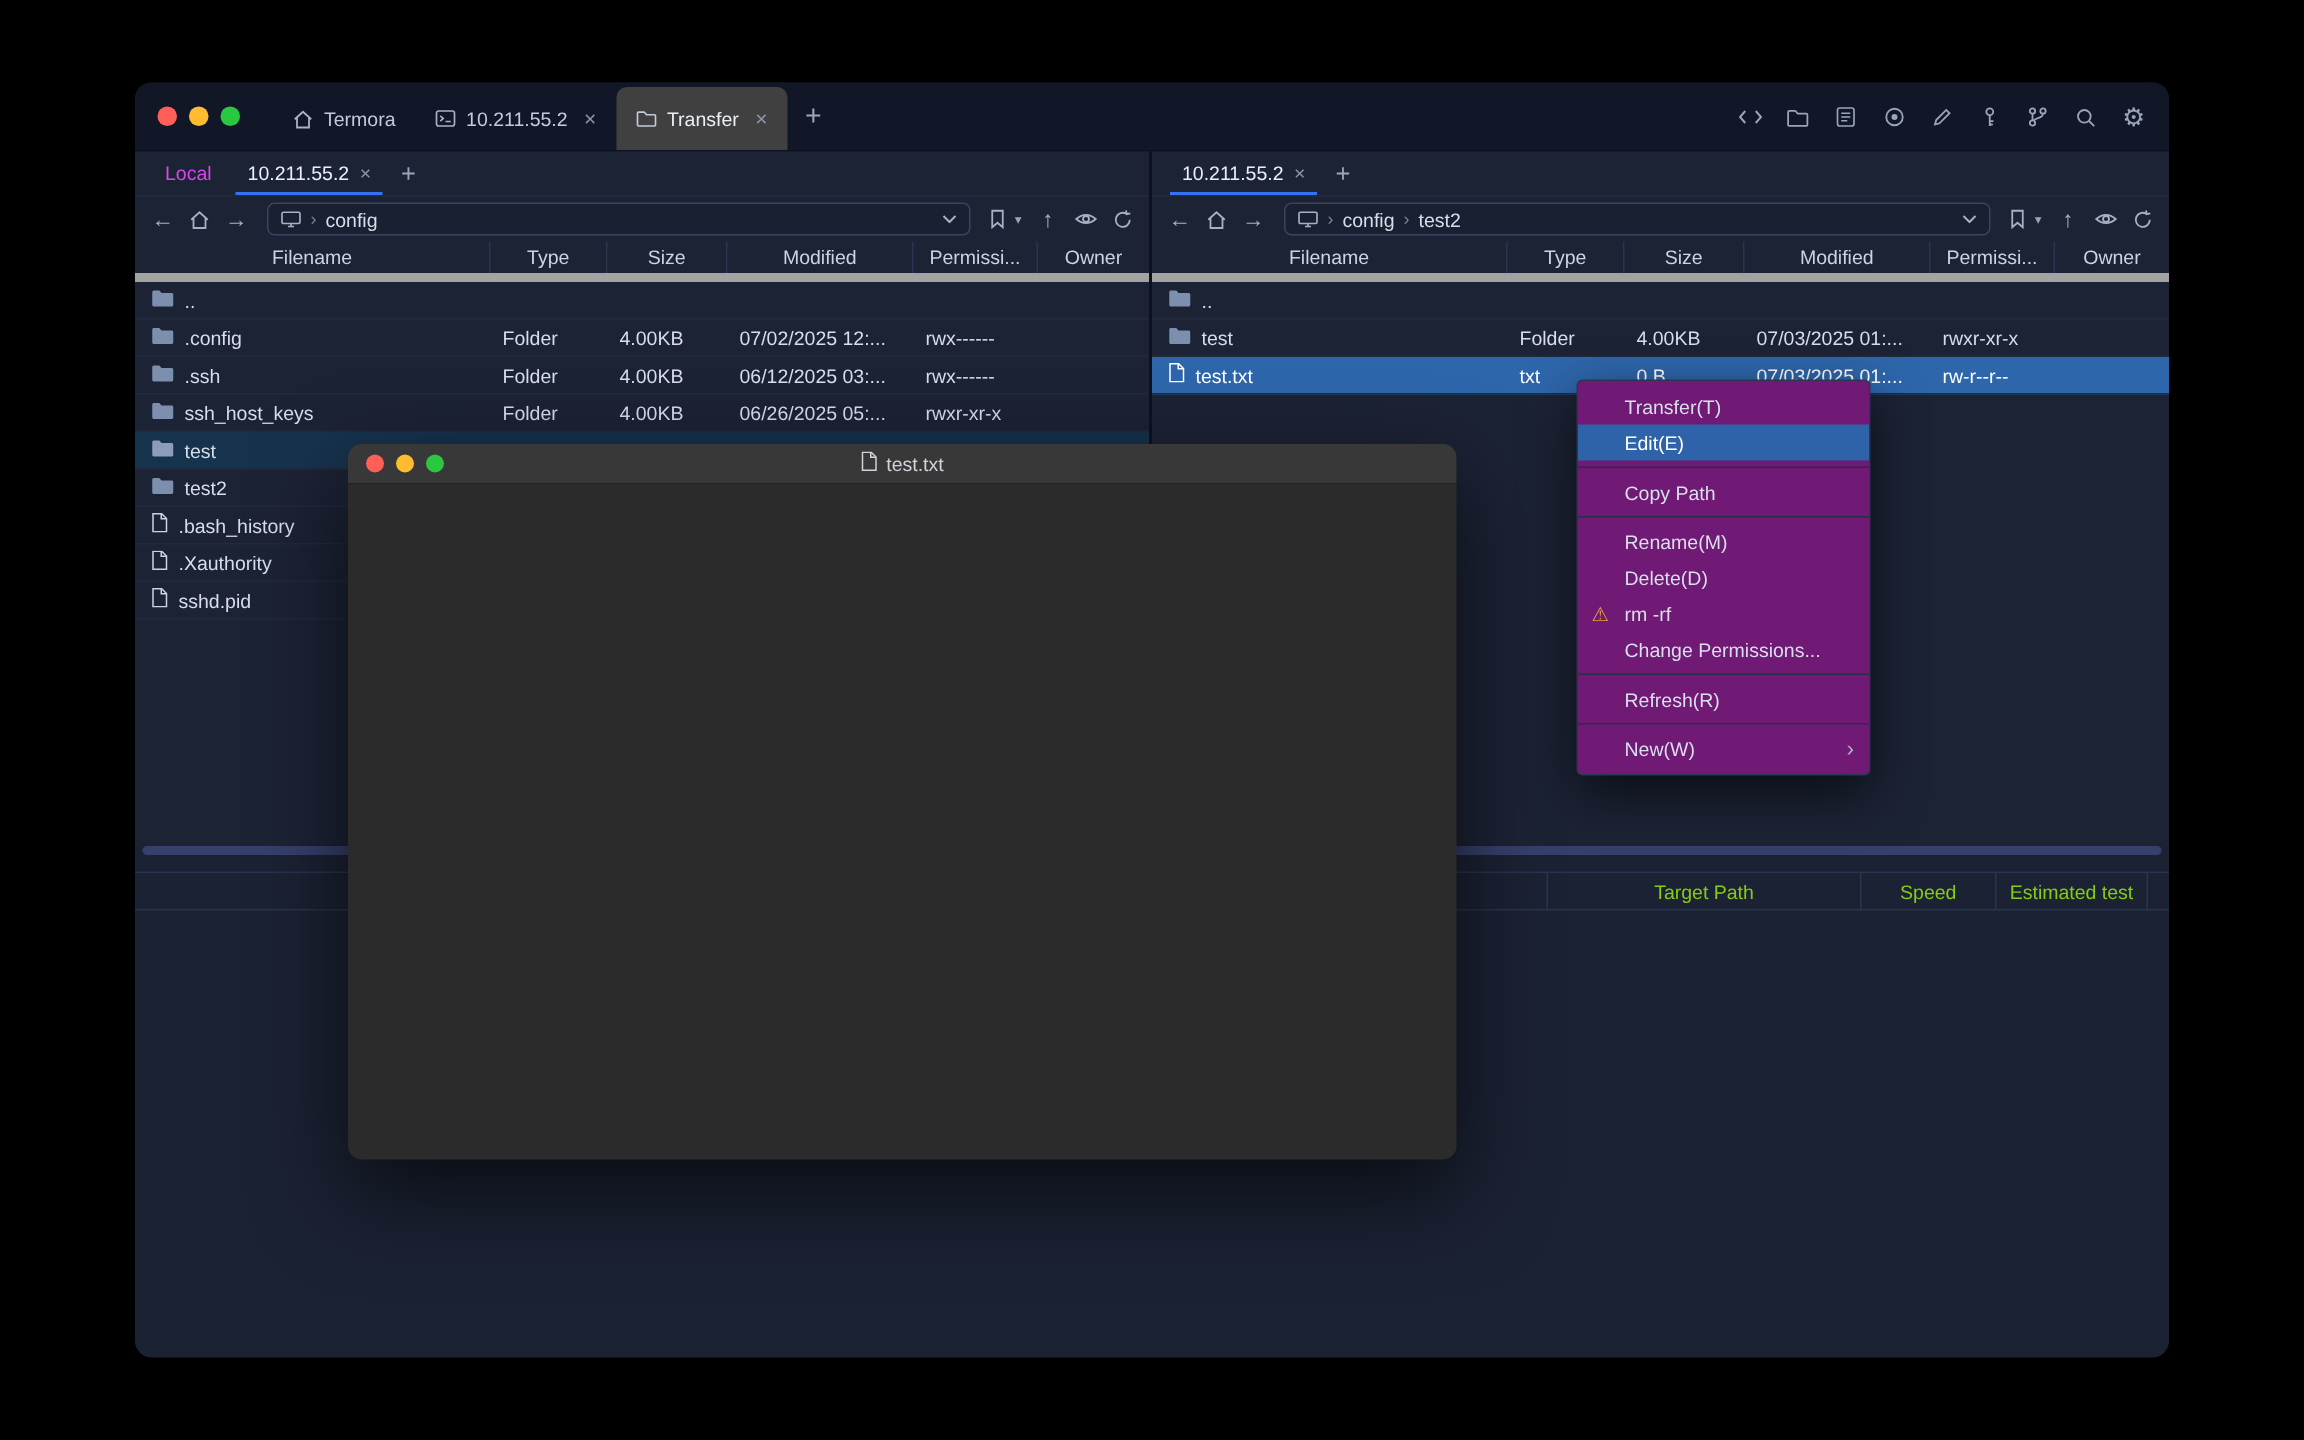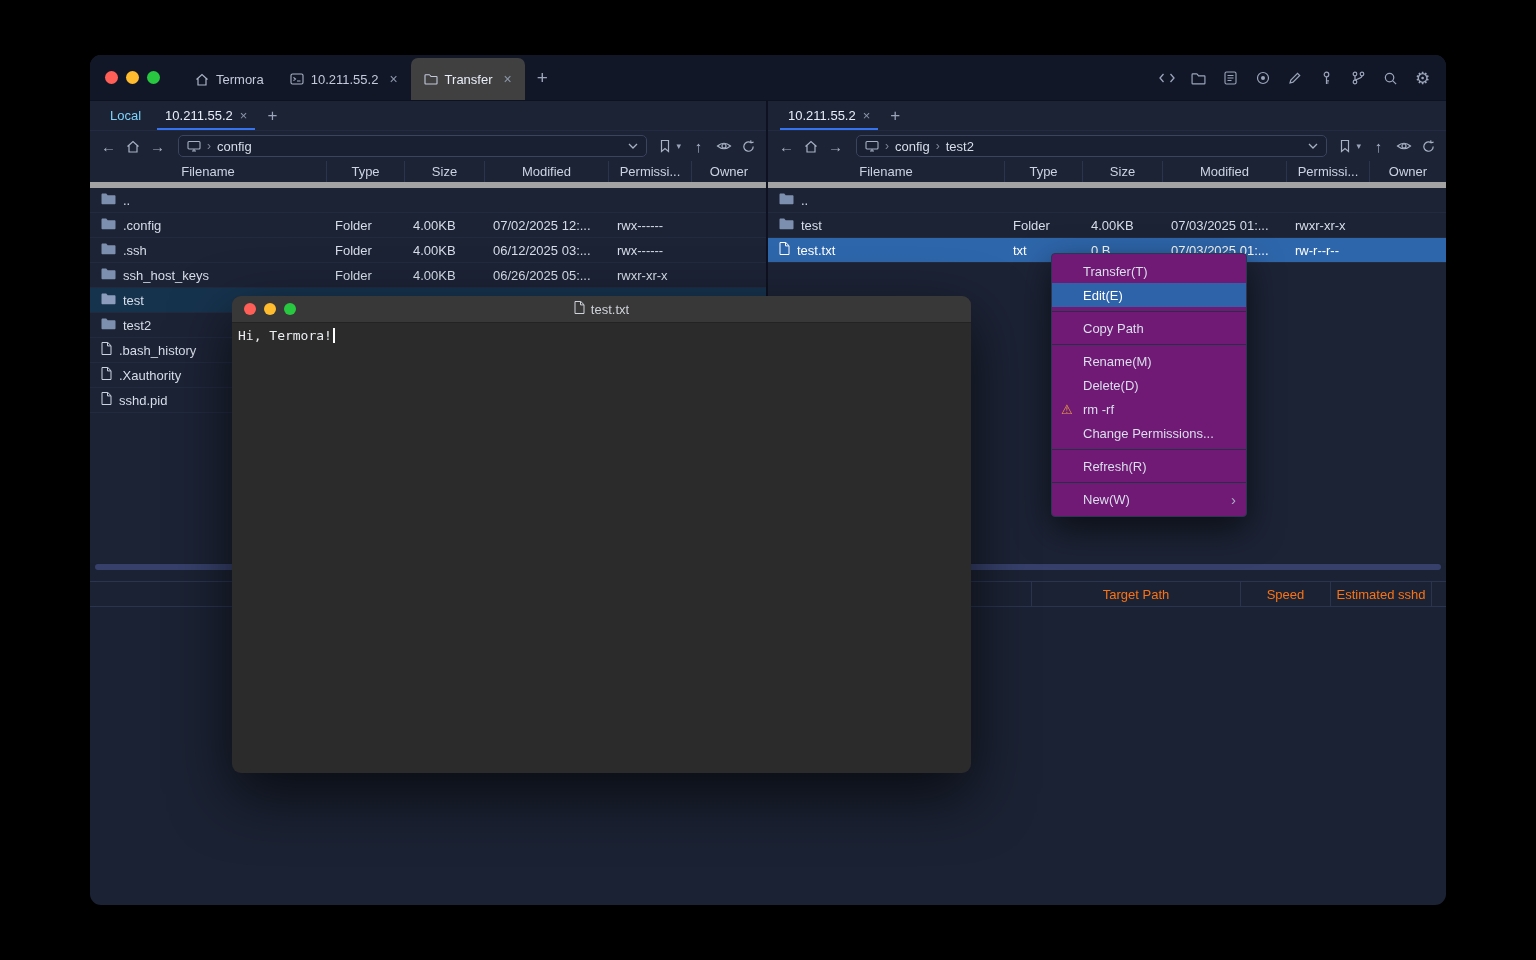--- a/index.html
+++ b/index.html
@@ -26,21 +26,21 @@
   .tbi { width:21px; height:22px; display:flex; align-items:center; justify-content:center; color:#9aa5bb; }
   .gear { font-size:17px; }
 
   
   .panel { position:absolute; top:46px; height:462px; background:#1c2335; }
   .panel.left { left:0; width:676px; }
   .panel.right { left:678px; width:678px; }
   .panel-divider { position:absolute; top:46px; left:676px; width:2px; height:480px; background:#0e1220; }
 
   .ptabs { height:30px; display:flex; align-items:stretch; padding-left:8px; border-bottom:1px solid #232b43; }
-  .ptab { display:flex; align-items:center; gap:7px; padding:0 12px; color:#7dd3fc; position:relative; }
+  .ptab { display:flex; align-items:center; gap:7px; padding:0 12px; color:#d946ef; position:relative; }
   .ptab.active { color:#e9eef8; }
   .ptab.active::after { content:""; position:absolute; left:4px; right:4px; bottom:0; height:2px; background:#3673f0; }
   .pclose { color:#8d96ab; font-size:13px; line-height:1; }
   .ptab-add { align-self:center; margin-left:8px; font-size:17px; color:#9aa4ba; line-height:1; }
 
   .ptoolbar { height:30px; display:flex; align-items:center; padding:0 10px; gap:9px; }
   .nav { color:#a7b1c5; font-size:15px; width:17px; text-align:center; line-height:1; }
   .pathfield { flex:1; height:22px; border:1px solid #3a4360; border-radius:5px; display:flex;
     align-items:center; padding:0 8px; gap:6px; background:#192031; margin:0 3px; }
   .crumb-sep { color:#7e8798; font-size:12px; line-height:1; }
@@ -61,21 +61,21 @@
   .frow.sel-blue { background:#2e66ab; color:#fff; }
   .frow.sel-blue .file-ic path { stroke:#fff; }
 
   
   .splitbar { position:absolute; height:6px; border-radius:3px; background:#36406b; top:509px; }
   .splitbar.lft { left:5px; width:666px; }
   .splitbar.rgt { left:685px; width:666px; }
   .transfer-header { position:absolute; top:526px; left:0; width:1356px; height:26px;
     border-top:1px solid #2a3350; border-bottom:1px solid #2a3350; background:#1b2233; }
   .th-cell { position:absolute; top:0; height:100%; display:flex; align-items:center; justify-content:center;
-    border-left:1px solid #2a3350; color:#f97316; }
+    border-left:1px solid #2a3350; color:#84cc16; }
 
   
   .ctx { position:absolute; left:961px; top:198px; width:196px; background:#701a75;
     border:1px solid #2c3552; border-radius:4px; padding:5px 0; z-index:60;
     box-shadow:0 12px 34px rgba(0,0,0,.6); }
   .ctx-item { height:24px; display:flex; align-items:center; padding:0 10px 0 31px; color:#d9dfeb; position:relative; }
   .ctx-item.hl { background:#2e63a9; color:#fff; }
   .w-icon { position:absolute; left:9px; color:#e8a33d; font-size:13px; line-height:1; }
   .sub { margin-left:auto; color:#aab3c6; font-size:15px; line-height:1; }
   .ctx-sep { height:1px; background:#262e48; margin:4px 0; }
@@ -494,21 +494,21 @@
         </div>
       </div>
     </div>
 
     <div class="splitbar lft"></div>
     <div class="splitbar rgt"></div>
 
     <div class="transfer-header">
       <div class="th-cell" style="left:941px; width:209px;">Target Path</div>
       <div class="th-cell" style="left:1150px; width:90px;">Speed</div>
-      <div class="th-cell" style="left:1240px; width:101px;">Estimated sshd</div>
+      <div class="th-cell" style="left:1240px; width:101px;">Estimated test</div>
       <div class="th-cell" style="left:1341px; width:15px;"></div>
     </div>
 
     <div class="ctx">
       <div class="ctx-item">
         <span>Transfer(T)</span>
       </div>
       <div class="ctx-item hl">
         <span>Edit(E)</span>
       </div>
@@ -549,19 +549,16 @@
           <span class="ed-light l-green"></span>
         </div>
         <div class="ed-title">
           <span><svg width="11" height="13" viewBox="0 0 11 13">
                 <path d="M1 .5h5.8L10 3.7V12.5H1z" fill="none" stroke="#cfd3da"></path>
                 <path d="M6.5.7V3.9H9.9" fill="none" stroke="#cfd3da"></path>
               </svg></span>
           <span>test.txt</span>
         </div>
       </div>
-      <div class="ed-content">
-        <span>Hi, Termora!</span><span class="caret"></span>
-      </div>
     </div>
 
   </div>
 </div>
 
 </body></html>

